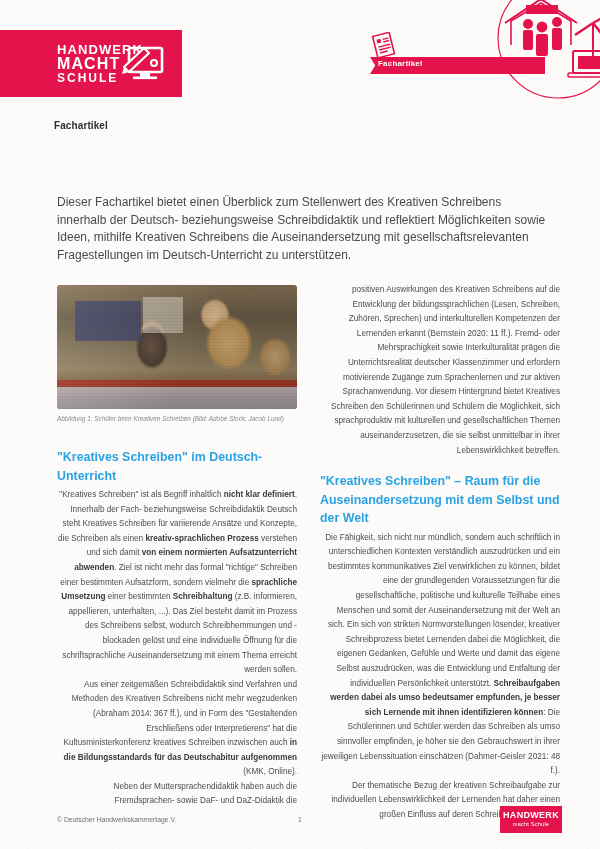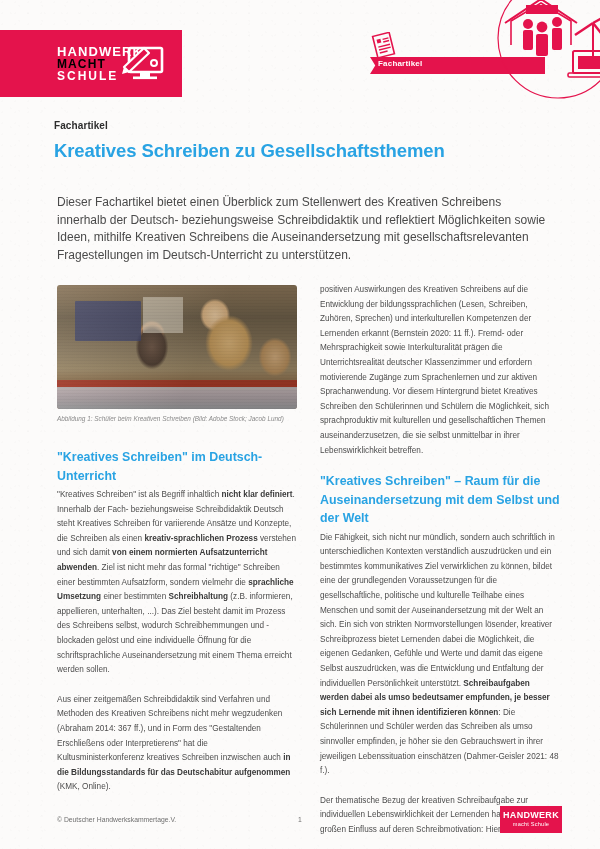--- a/index.html
+++ b/index.html
@@ -52,21 +52,21 @@
     line-height: 1.02;
     letter-spacing: .4px;
   }
   .logo-words span {
     display: block;
     font-weight: bold;
     color: #ffffff;
     font-size: 13px;
     letter-spacing: 1.1px;
   }
-  .logo-words span.w2 { color: #000000; font-size: 12px; }
+  .logo-words span.w2 { color: #ffffff; font-size: 16px; }
   .logo-words span.w3 { font-size: 12px; letter-spacing: 2px; }
   .logo-mark {
     position: absolute;
     right: 16px;
     top: 12px;
   }
 
   
   .ribbon {
     position: absolute;
@@ -210,24 +210,24 @@
     font-size: 12.4px;
     font-weight: bold;
     color: #29a3e3;
     line-height: 18.5px;
     margin-bottom: 3px;
   }
   .col p {
     font-size: 8.2px;
     line-height: 14.6px;
     color: #4d4d4d;
-    text-align: left;
+    text-align: right;
     margin: 0;
   }
-  .col p + p { margin-top: 15px; }
+  .col p + p { margin-top: 0px; }
   .col .spacer { height: 14px; }
   .col b { font-weight: bold; color: #3a3a3a; }
 
   
   .footer-copy {
     position: absolute;
     left: 57px; top: 816px;
     font-size: 6.8px;
     color: #6f6f6f;
   }
@@ -335,37 +335,37 @@
 
           <rect x="76" y="74" width="34" height="22" rx="1.5" stroke-width="2"></rect>
           <rect x="81" y="79" width="24" height="13" fill="#e4134c" stroke="none"></rect>
           <rect x="71" y="96" width="44" height="4" rx="1.5" stroke-width="1.6"></rect>
         </g>
       </svg>
     </div>
   </div>
 
   <div class="kicker">Fachartikel</div>
-  <h1 class="headline">Kreatives Schreiben zu Gesellschaftsthemen</h1>
   <p class="lede">Dieser Fachartikel bietet einen Überblick zum Stellenwert des Kreativen Schreibens innerhalb der Deutsch- beziehungsweise Schreibdidaktik und reflektiert Möglichkeiten sowie Ideen, mithilfe Kreativen Schreibens die Auseinandersetzung mit gesellschaftsrelevanten Fragestellungen im Deutsch-Unterricht zu unterstützen.</p>
 
   <div class="photo-wrap">
     <div class="photo"></div>
     <div class="photo-board"></div>
     <div class="photo-paper"></div>
     <div class="photo-deskline"></div>
     <div class="photo-desk"></div>
     <div class="photo-overlay"></div>
   </div>
   <div class="caption">Abbildung 1: Schüler beim Kreativen Schreiben (Bild: Adobe Stock; Jacob Lund)</div>
 
   <div class="col col-left">
     <h2 class="sec-head">"Kreatives Schreiben" im Deutsch-Unterricht</h2>
     <p><span>"Kreatives Schreiben" ist als Begriff inhaltlich </span><b>nicht klar definiert</b><span>. Innerhalb der Fach- beziehungsweise Schreibdidaktik Deutsch steht Kreatives Schreiben für variierende Ansätze und Konzepte, die Schreiben als einen </span><b>kreativ-sprachlichen Prozess</b><span> verstehen und sich damit </span><b>von einem normierten Aufsatzunterricht abwenden</b><span>. Ziel ist nicht mehr das formal "richtige" Schreiben einer bestimmten Aufsatzform, sondern vielmehr die </span><b>sprachliche Umsetzung</b><span> einer bestimmten </span><b>Schreibhaltung</b><span> (z.B. informieren, appellieren, unterhalten, ...). Das Ziel besteht damit im Prozess des Schreibens selbst, wodurch Schreibhemmungen und -blockaden gelöst und eine individuelle Öffnung für die schriftsprachliche Auseinandersetzung mit einem Thema erreicht werden sollen.</span></p>
     <p><span>Aus einer zeitgemäßen Schreibdidaktik sind Verfahren und Methoden des Kreativen Schreibens nicht mehr wegzudenken (Abraham 2014: 367 ff.), und in Form des "Gestaltenden Erschließens oder Interpretierens" hat die Kultusministerkonferenz kreatives Schreiben inzwischen auch </span><b>in die Bildungsstandards für das Deutschabitur aufgenommen</b><span> (KMK, Online).</span></p>
+    <p><span>Neben der Muttersprachendidaktik haben auch die Fremdsprachen- sowie DaF- und DaZ-Didaktik die</span></p>
   </div>
 
   <div class="col col-right">
     <p><span>positiven Auswirkungen des Kreativen Schreibens auf die Entwicklung der bildungssprachlichen (Lesen, Schreiben, Zuhören, Sprechen) und interkulturellen Kompetenzen der Lernenden erkannt (Bernstein 2020: 11 ff.). Fremd- oder Mehrsprachigkeit sowie Interkulturalität prägen die Unterrichtsrealität deutscher Klassenzimmer und erfordern motivierende Zugänge zum Sprachenlernen und zur aktiven Sprachanwendung. Vor diesem Hintergrund bietet Kreatives Schreiben den Schülerinnen und Schülern die Möglichkeit, sich sprachproduktiv mit kulturellen und gesellschaftlichen Themen auseinanderzusetzen, die sie selbst unmittelbar in ihrer Lebenswirklichkeit betreffen.</span></p>
     <div class="spacer"></div>
     <h2 class="sec-head">"Kreatives Schreiben" – Raum für die Auseinandersetzung mit dem Selbst und der Welt</h2>
     <p><span>Die Fähigkeit, sich nicht nur mündlich, sondern auch schriftlich in unterschiedlichen Kontexten verständlich auszudrücken und ein bestimmtes kommunikatives Ziel verwirklichen zu können, bildet eine der grundlegenden Voraussetzungen für die gesellschaftliche, politische und kulturelle Teilhabe eines Menschen und somit der Auseinandersetzung mit der Welt an sich. Ein sich von strikten Normvorstellungen lösender, kreativer Schreibprozess bietet Lernenden dabei die Möglichkeit, die eigenen Gedanken, Gefühle und Werte und damit das eigene Selbst auszudrücken, was die Entwicklung und Entfaltung der individuellen Persönlichkeit unterstützt. </span><b>Schreibaufgaben werden dabei als umso bedeutsamer empfunden, je besser sich Lernende mit ihnen identifizieren können</b><span>: Die Schülerinnen und Schüler werden das Schreiben als umso sinnvoller empfinden, je höher sie den Gebrauchswert in ihrer jeweiligen Lebenssituation einschätzen (Dahmer-Geisler 2021: 48 f.).</span></p>
     <p><span>Der thematische Bezug der kreativen Schreibaufgabe zur individuellen Lebenswirklichkeit der Lernenden hat daher einen großen Einfluss auf deren Schreibmotivation: Hier</span></p>
   </div>
 

